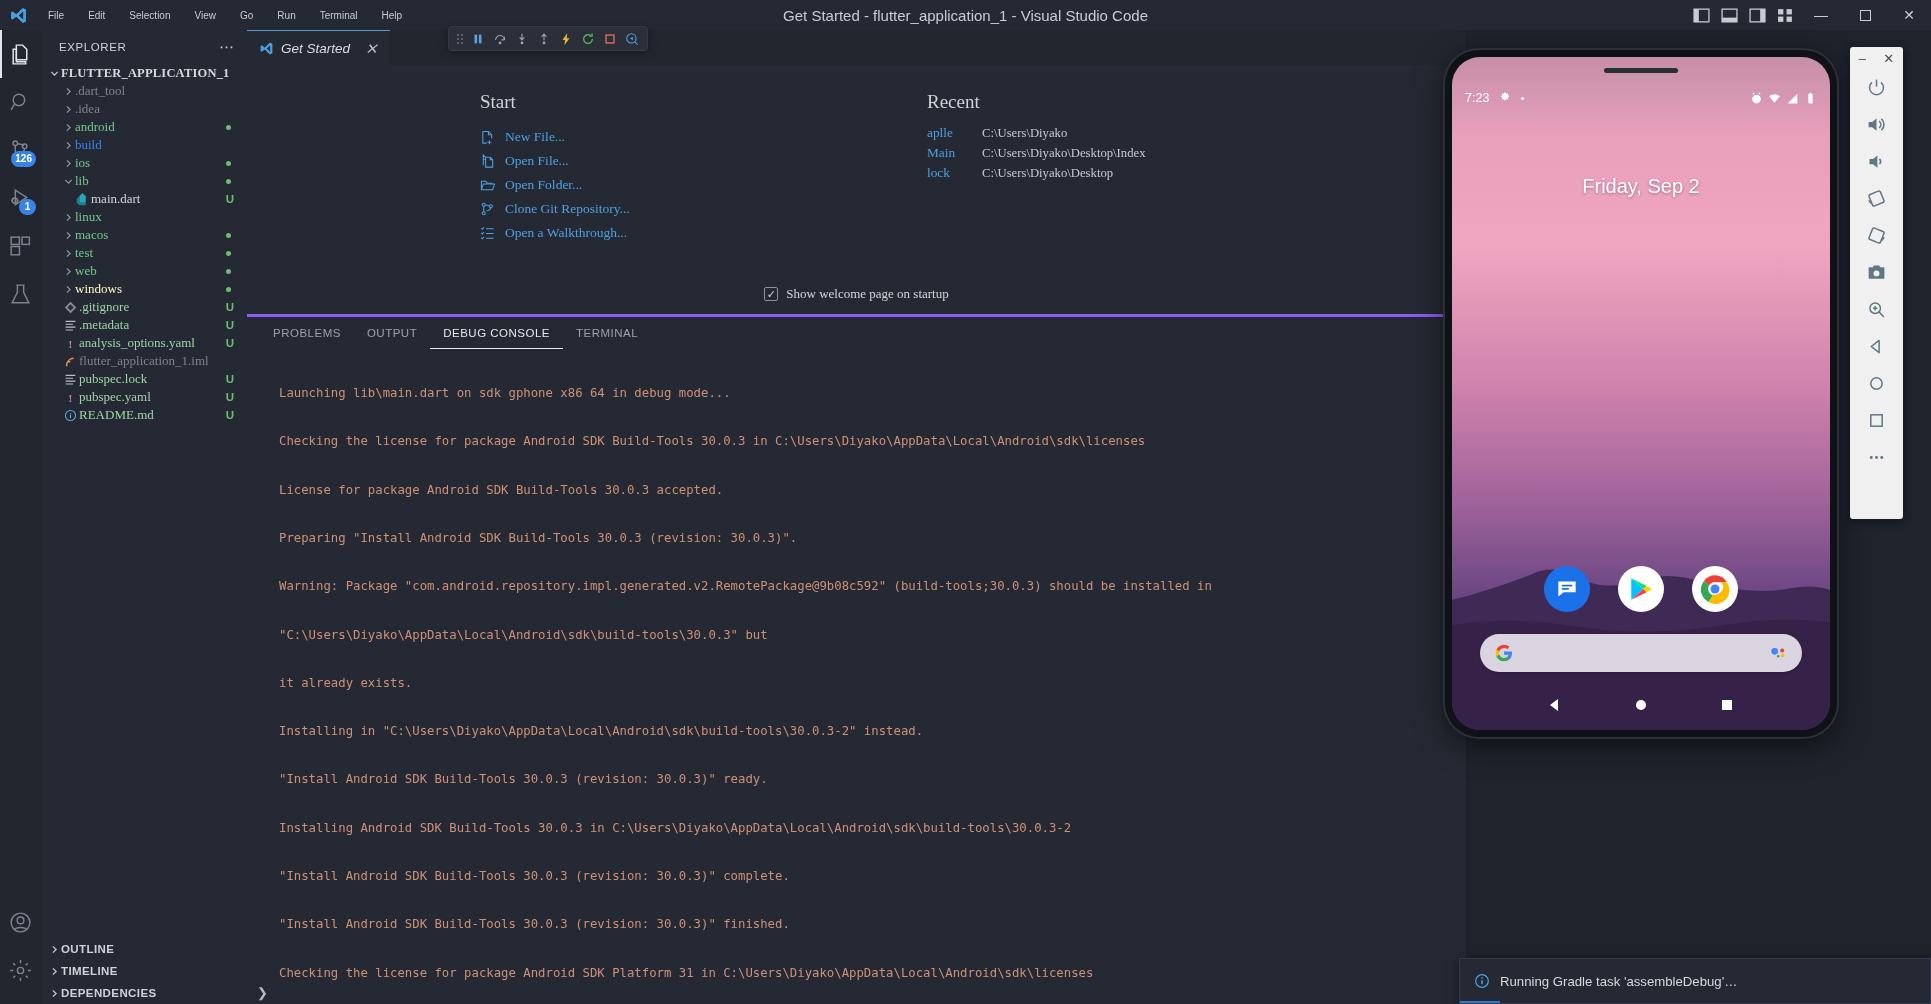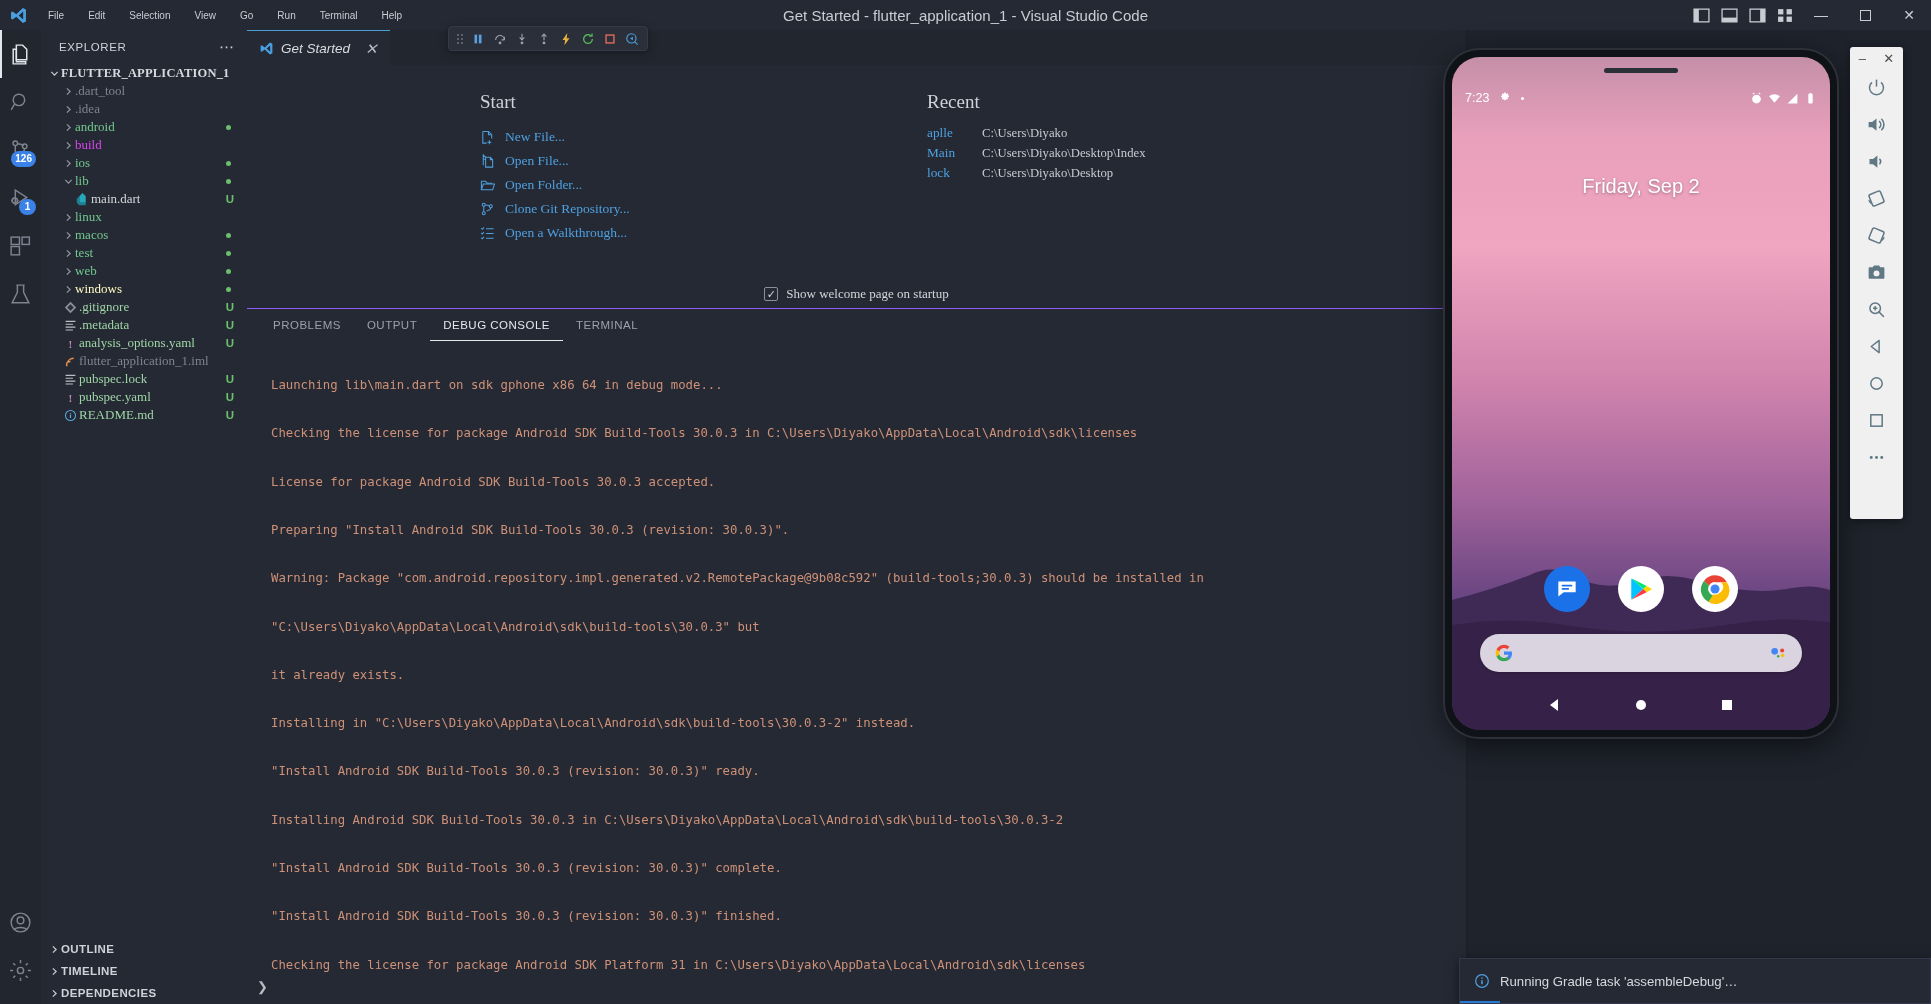--- a/index.html
+++ b/index.html
@@ -130,30 +130,30 @@
     display: flex; justify-content: center; align-items: center; gap: 8px;
     font-size: 13px; color: #d3d6db;
   }
   .cbox {
     width: 14px; height: 14px; border: 1px solid #8a8f99; border-radius: 2px;
     display: flex; align-items: center; justify-content: center;
     color: #d3d6db; font-size: 11px; line-height: 1;
   }
 
   
-  .panel { position: absolute; top: 278px; left: 0; width: 1219px; height: 690px; background: #252933;
-           border-top: 1px solid #8b5cf6; }
+  .panel { position: absolute; top: 284px; left: 0; width: 1219px; height: 690px; background: #252933;
+           border-top: 3px solid #8b5cf6; }
   .panel-tabs { display: flex; align-items: center; height: 32px; padding-left: 13px; gap: 0; }
   .ptab { font-size: 11.5px; letter-spacing: .5px; color: #9ba0aa; padding: 0 13px; height: 32px; display: flex; align-items: center; }
   .ptab.active { color: #e6e8ec; box-shadow: inset 0 -1px 0 #e6e8ec; }
   .console {
     padding: 4px 0 0 24px; font-family: "DejaVu Sans Mono", monospace;
     font-size: 12.3px; line-height: 16.1px; color: #ce9178; white-space: pre; overflow: hidden;
   }
-  .console div { height: 16.1px; }
+  .console div { height: 16.1px; margin-left: 8px; }
 
   
   .emu-window {
     position: absolute; top: 50px; left: 1445px; width: 392px; height: 687px;
     background: #0f1216; border-radius: 34px;
     box-shadow: 0 0 0 2px #2d3137, 0 8px 30px rgba(0,0,0,.6);
     overflow: hidden;
   }
   .emu-bezel {
     position: absolute; inset: 7px; border-radius: 28px; overflow: hidden;
@@ -387,21 +387,21 @@
         <span class="tlabel" style="color:#73c990">android</span>
         <span class="dot-mod"></span>
       </div>
 
       <div class="tree-row" style="padding-left:20px">
         <span class="tw">
             <svg viewBox="0 0 10 10" fill="none" stroke="#8e939c" stroke-width="1.4">
               <path d="M3.2 1.5 6.8 5 3.2 8.5"></path>
             </svg>
           </span>
-        <span class="tlabel" style="color:#d946ef">build</span>
+        <span class="tlabel" style="color:#3b82f6">build</span>
       </div>
 
       <div class="tree-row" style="padding-left:20px">
         <span class="tw">
             <svg viewBox="0 0 10 10" fill="none" stroke="#8e939c" stroke-width="1.4">
               <path d="M3.2 1.5 6.8 5 3.2 8.5"></path>
             </svg>
           </span>
         <span class="tlabel" style="color:#73c990">ios</span>
         <span class="dot-mod"></span>

